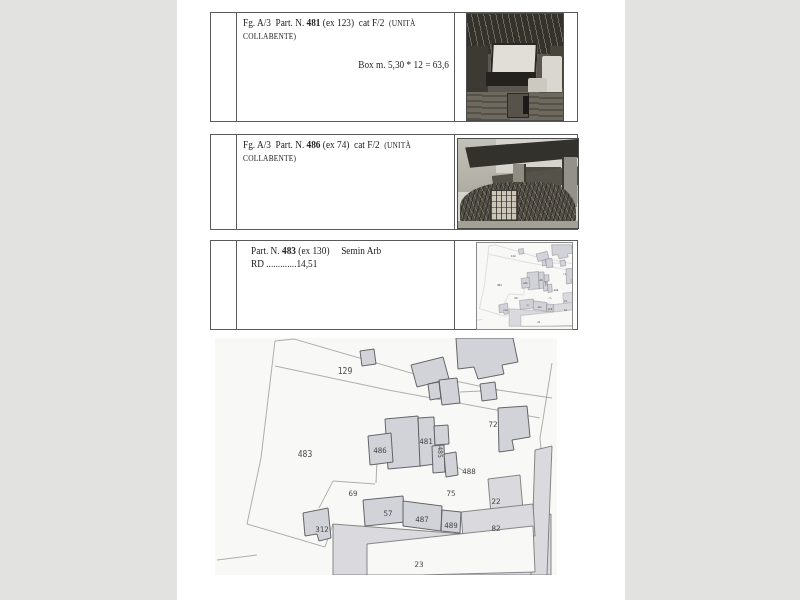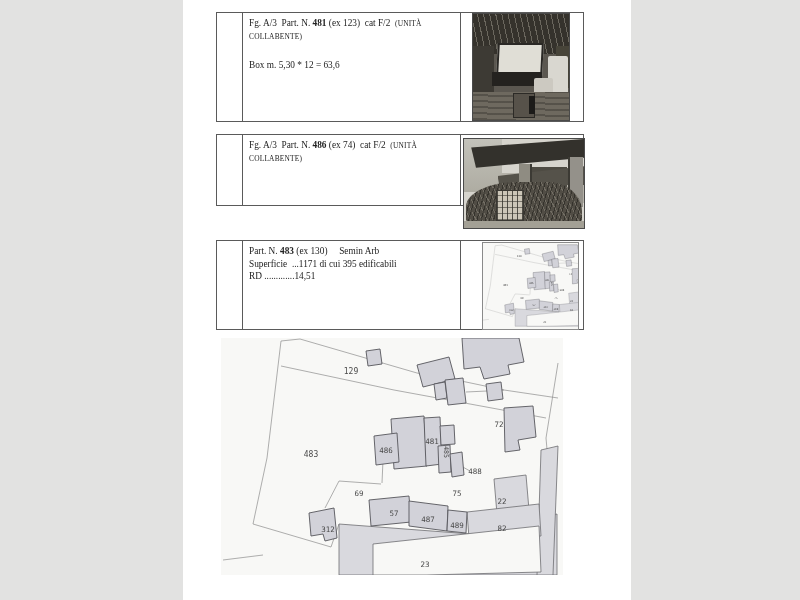--- a/index.html
+++ b/index.html
@@ -4,21 +4,21 @@
 <style>
   html,body{margin:0;padding:0;}
   body{
     width:800px;height:600px;
     background:#e2e2e1;
     font-family:"Liberation Serif", serif;
     position:relative;
     overflow:hidden;
   }
   .page{
-    position:absolute;left:183px;top:0;width:448px;height:600px;
+    position:absolute;left:177px;top:0;width:448px;height:600px;
     background:#ffffff;
   }
   
   .recbox{
     position:absolute;left:33px;width:368px;
     border:1px solid #5a5a5a;background:#fff;
     box-sizing:border-box;
   }
   .recbox .stub{
     position:absolute;left:0;top:0;bottom:0;width:25px;
@@ -27,22 +27,22 @@
   .recbox .txt{
     position:absolute;left:26px;top:0;bottom:0;right:126px;
     padding:4px 2px 0 6px;
     font-size:9.3px;color:#222;line-height:12px;
   }
   .recbox .cellline{
     position:absolute;top:0;bottom:0;width:1px;background:#5a5a5a;left:243px;
   }
   .hdr .b{font-weight:bold;}
   .caps{font-size:7.4px;letter-spacing:.2px;}
-  .body-line{margin-top:16px;}
-  .p3line{line-height:12.5px;}
+  .body-line{margin-top:16px;text-align:right;}
+  .p3line{line-height:12.5px;margin-left:8px;}
   
   .photo{position:absolute;overflow:hidden;border:1px solid #4a4a4a;box-sizing:border-box;}
   .ph1{left:255px;top:0px;width:98px;height:108px;background:#5b5750;}
   .ph1 .roof{position:absolute;left:0;top:0;width:100%;height:38%;
     background:#35322c;
     background-image:repeating-linear-gradient(78deg, rgba(205,200,185,.35) 0 1px, transparent 1px 6px);}
   .ph1 .lwall{position:absolute;left:0;top:30%;width:22%;height:45%;background:#3d3a34;}
   .ph1 .rwall{position:absolute;right:0;top:30%;width:14%;height:40%;background:#474439;}
   .ph1 .win{position:absolute;left:25%;top:27%;width:44%;height:27%;background:#e0ded6;
     border:2px solid #2a2825;transform:skewX(-3deg);}
@@ -119,21 +119,21 @@
       <div class="win"></div>
       <div class="under"></div>
       <div class="sheet1"></div>
       <div class="sheet2"></div>
       <div class="floor"></div>
       <div class="crate"></div>
       <div class="fig"></div>
     </div>
   </div>
 
-  <div class="recbox" style="top:134px;height:72px;">
+  <div class="recbox" style="top:134px;height:96px;">
     <div class="stub"></div>
     <div class="cellline"></div>
     <div class="txt">
       <div class="hdr">
         <span>Fg. A/3</span>&nbsp;
         <span>Part. N.</span>
         <span class="b">486</span>
         <span>(ex 74)</span>&nbsp;
         <span>cat F/2</span>&nbsp;
         <span class="caps">(UNITÀ COLLABENTE)</span>
@@ -156,25 +156,20 @@
   <div class="recbox" style="top:240px;height:90px;">
     <div class="stub"></div>
     <div class="cellline"></div>
     <div class="txt">
       <div class="hdr p3line">
         <span>Part. N.</span>
         <span class="b">483</span>
         <span>(ex 130)</span>
         &nbsp;&nbsp;&nbsp;
         <span>Semin Arb</span>
-      </div>
-      <div class="p3line">
-        <span>Superficie</span>&nbsp;
-        <span>...1171</span>
-        <span class="b">di cui 395 edificabili</span>
       </div>
       <div class="p3line">RD .............14,51</div>
     </div>
     <div class="thumb"><svg viewBox="25 -5 275 250" width="95" height="86" xmlns="http://www.w3.org/2000/svg" preserveAspectRatio="none">
 
       <path class="line" d="M60,3 L46,120 L32,186 L110,209 L118,186"></path>
       <path class="line" d="M60,3 L79,1"></path>
       <path class="line" d="M79,1 L196,35 L245,44 L283,52 L337,60"></path>
       <path class="line" d="M60,28 L173,52 L325,80"></path>
       <path class="line" d="M337,25 L325,100 L332,180 L330,232"></path>

